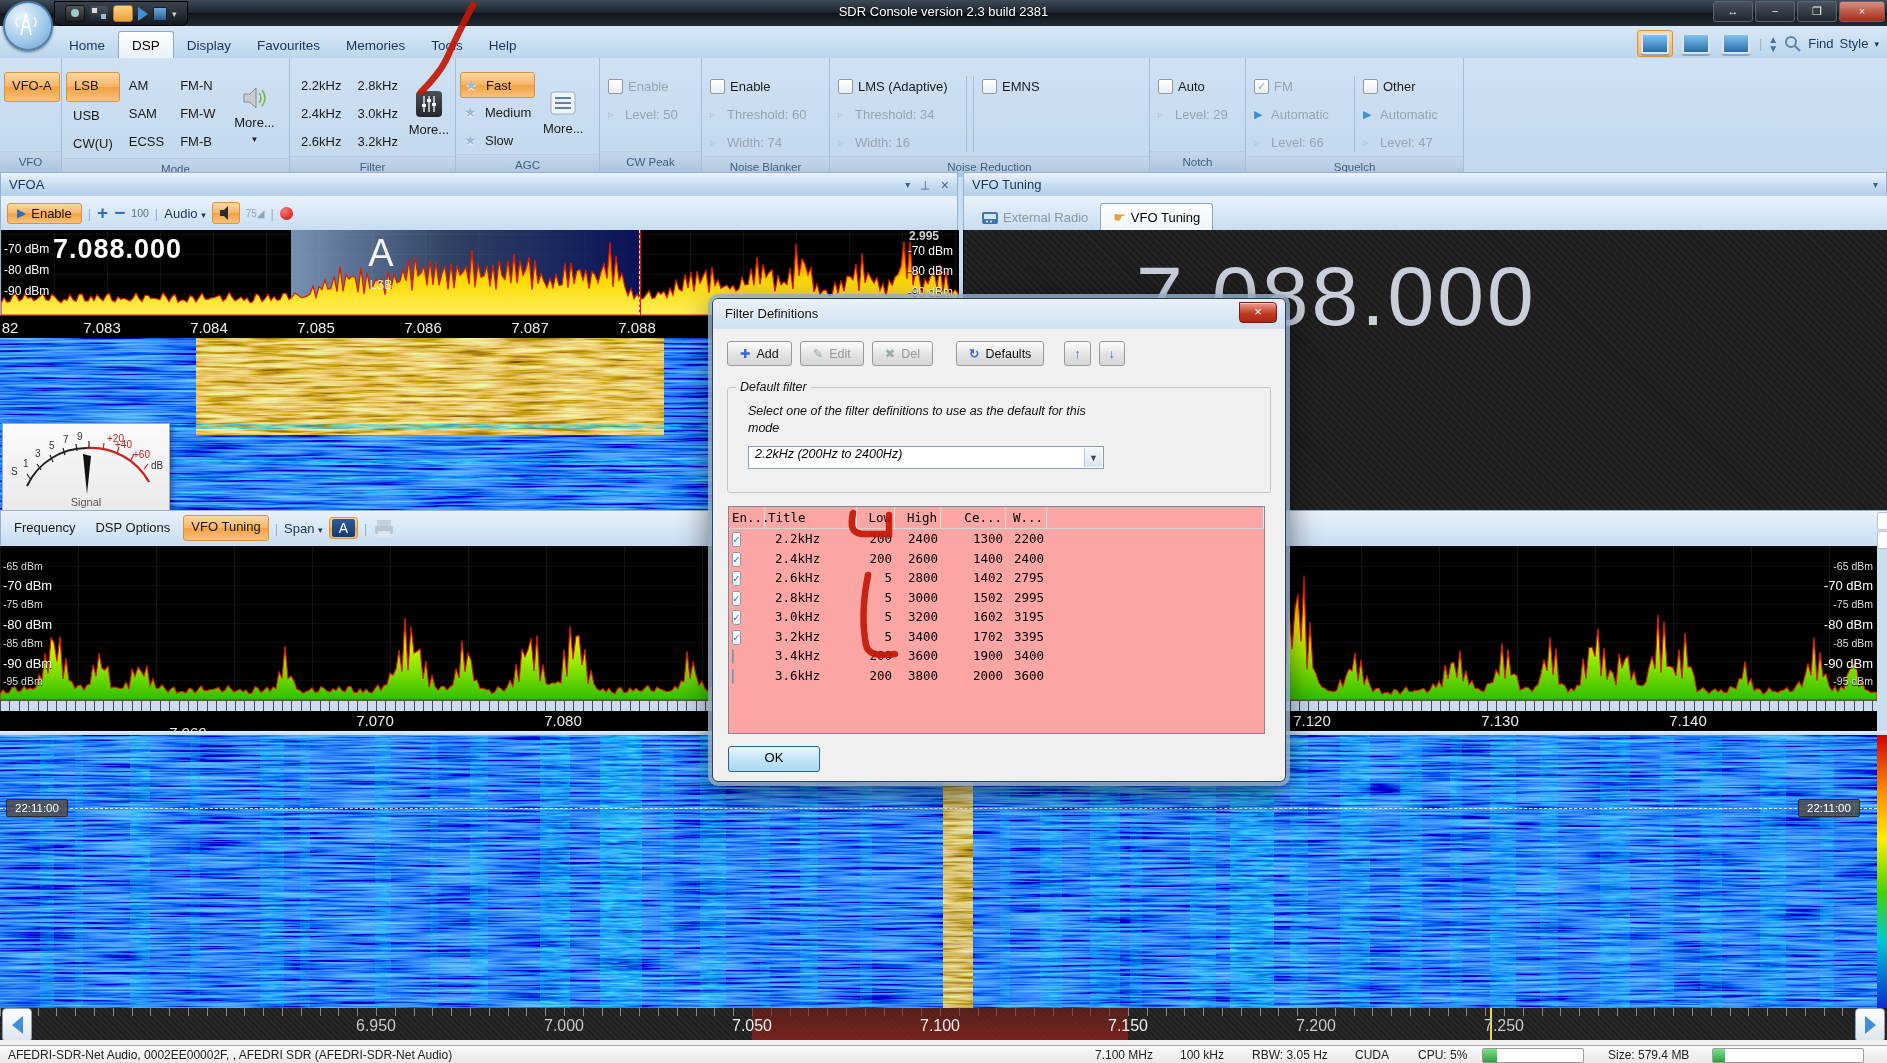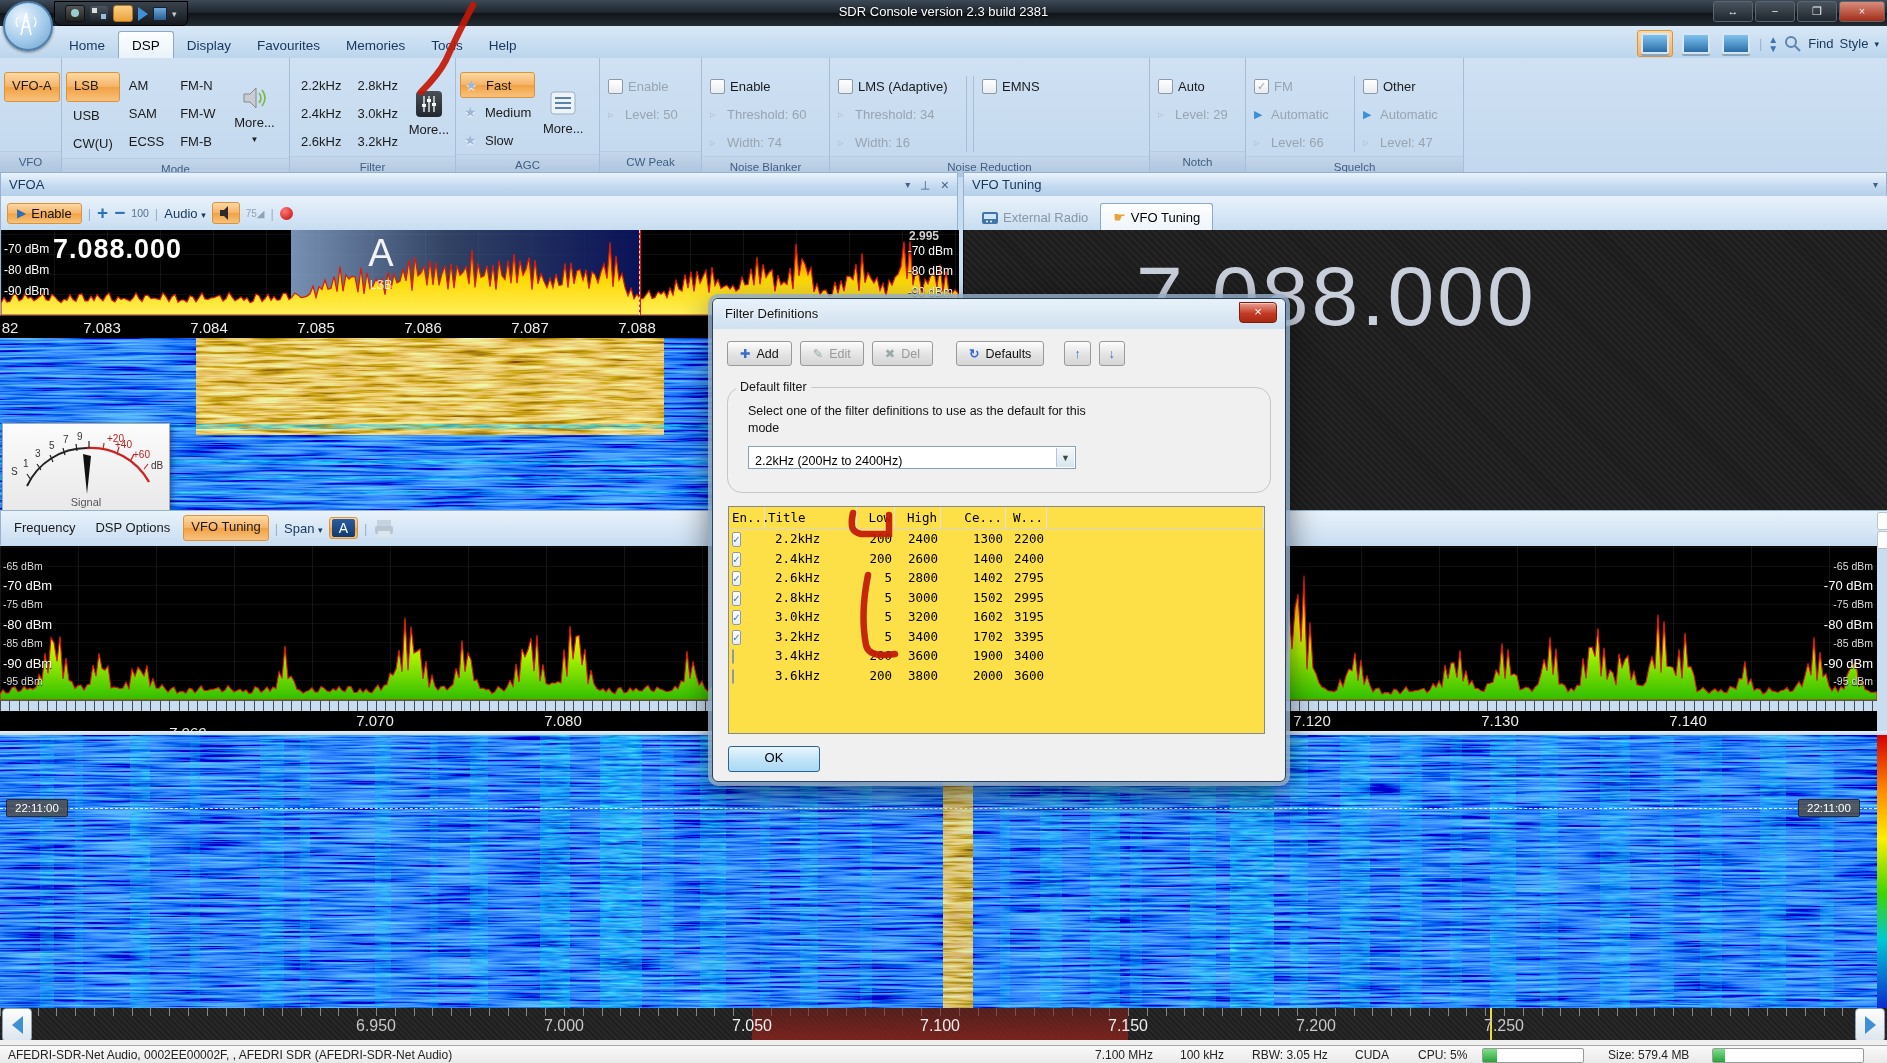--- a/index.html
+++ b/index.html
@@ -50,25 +50,25 @@
   .gridbox{background-image:repeating-linear-gradient(90deg,rgba(255,255,255,.07) 0 1px,transparent 1px 53px),repeating-linear-gradient(0deg,rgba(255,255,255,.06) 0 1px,transparent 1px 20px);}
   .tickbar{background:linear-gradient(#b9b9b9,#7e7e7e);background-image:repeating-linear-gradient(90deg,rgba(0,0,0,.65) 0 1px,transparent 1px 9.4px);border-top:1px solid #555;}
   .flabel{position:absolute;color:#eee;font-size:15px;transform:translateX(-50%);}
   .wf-ts{position:absolute;background:rgba(80,80,80,.88);color:#fff;font-size:11.5px;padding:2px 8px;border-radius:2px;border:1px solid #2a2a2a;}
   
   .dialog{position:absolute;left:712px;top:298px;width:572px;height:482px;background:#f0f0f0;border:1px solid #27415e;border-radius:6px;box-shadow:0 0 0 4px rgba(150,175,200,.82),0 10px 34px rgba(0,0,0,.6);z-index:50;}
   .dlg-title{height:30px;background:linear-gradient(#e9f2fa,#cfe0ef);border-radius:5px 5px 0 0;font-size:13px;color:#111;line-height:30px;padding-left:12px;text-shadow:0 0 5px #fff;}
   .dlg-close{position:absolute;top:3px;right:8px;width:36px;height:19px;background:linear-gradient(#e8a193,#c33a24 55%,#a82812);border:1px solid #7e1d0c;border-radius:0 4px 4px 4px;color:#fff;text-align:center;line-height:17px;font-size:13px;box-shadow:inset 0 1px 0 rgba(255,255,255,.5);}
   .dbtn{display:inline-flex;align-items:center;gap:6px;background:linear-gradient(#fdfdfd,#e3e3e3 55%,#d6d6d6);border:1px solid #9a9a9a;border-radius:3px;font-size:12.5px;color:#111;padding:4px 12px;}
   .dbtn.dis{color:#9a9a9a;}
-  .gbox{position:absolute;left:14px;top:88px;width:542px;height:104px;border:1px solid #c6c6c6;border-radius:15px;}
+  .gbox{position:absolute;left:14px;top:88px;width:542px;height:104px;border:1px solid #c6c6c6;border-radius:3px;font-style:italic;}
   .gbox-label{position:absolute;top:-8px;left:8px;background:#f0f0f0;padding:0 4px;font-size:12.5px;color:#111;}
-  .combo{position:absolute;left:20px;top:58px;width:328px;height:23px;background:#fff;border:1px solid #8ba0b5;display:flex;align-items:flex-end;font-size:12.5px;padding-left:6px;box-sizing:border-box;}
+  .combo{position:absolute;left:20px;top:58px;width:356px;height:23px;background:#fff;border:1px solid #8ba0b5;display:flex;align-items:flex-start;font-size:12.5px;padding-left:6px;box-sizing:border-box;}
   .combo-arrow{position:absolute;right:1px;top:1px;bottom:1px;width:17px;background:linear-gradient(#f4f8fb,#d7e5f0);border-left:1px solid #b6c6d4;text-align:center;font-size:9px;color:#444;line-height:21px;}
-  .ftable{position:absolute;left:15px;top:207px;width:535px;height:226px;background:#fde047;border:1px solid #828790;font-family:"DejaVu Sans Mono",monospace;font-size:12.5px;}
+  .ftable{position:absolute;left:15px;top:207px;width:535px;height:226px;background:#fca5a5;border:1px solid #828790;font-family:"DejaVu Sans Mono",monospace;font-size:12.5px;}
   .thead{display:grid;grid-template-columns:36px 92px 38px 46px 65px 41px 1fr;height:21px;line-height:21px;border-bottom:1px solid #d5d5d5;color:#000;}
   .thead span{border-right:1px solid #e2e2e2;padding:0 3px;box-sizing:border-box;}
   .trow{display:grid;grid-template-columns:36px 92px 38px 46px 65px 41px 1fr;height:19.5px;line-height:19.5px;}
   .tc{padding:0 3px;box-sizing:border-box;}
   .tnum{text-align:right;}
   .tcb{width:13px;height:13px;margin:3px auto 0;background:linear-gradient(#fff,#e9edf1);border:1px solid #8e99a5;border-radius:2px;font-size:11px;line-height:12px;text-align:center;color:#3b6cc7;}
   .okbtn{position:absolute;left:15px;top:447px;width:90px;height:24px;background:linear-gradient(#eaf6fd,#bfe3f7 55%,#a9d9f4);border:1px solid #2c628b;border-radius:3px;font-size:13px;text-align:center;line-height:22px;color:#000;}
   
   .anno{position:absolute;left:0;top:0;z-index:99;pointer-events:none;}
   .navlabel{position:absolute;transform:translateX(-50%);color:#c8c8c8;font-size:16px;}

